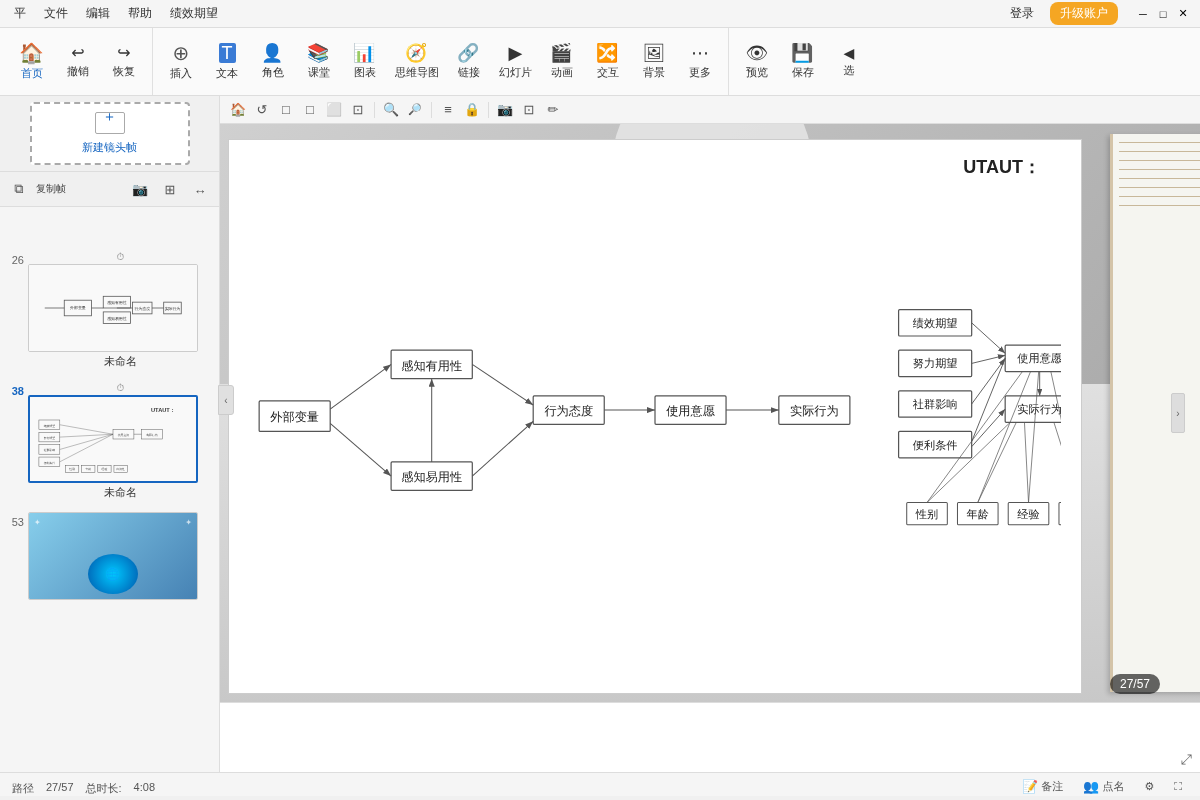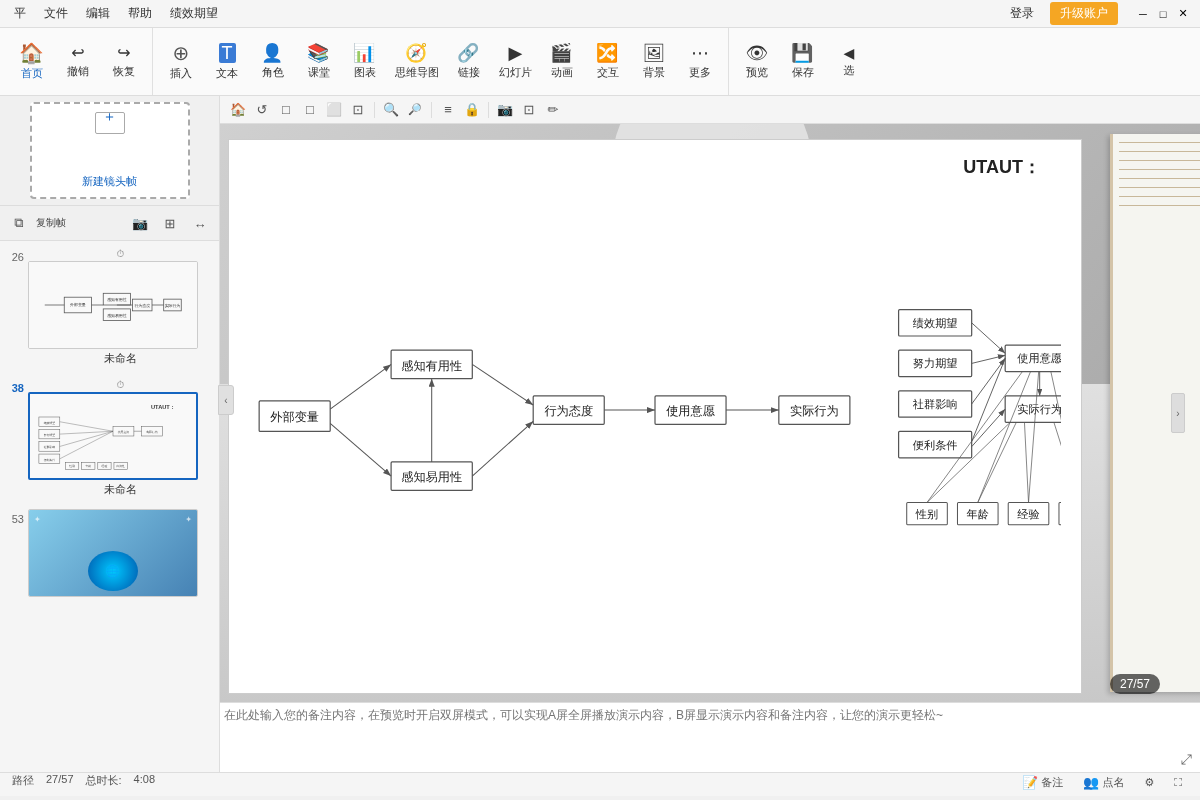--- a/index.html
+++ b/index.html
@@ -9,21 +9,21 @@
     #titlebar {
       display: flex; align-items: center; justify-content: space-between;
       background: #f5f5f5; height: 28px; padding: 0 8px;
       border-bottom: 1px solid #ddd; user-select: none;
     }
     #titlebar .left { display: flex; align-items: center; gap: 6px; font-size: 12px; color: #333; }
     #titlebar .left span { cursor: pointer; padding: 2px 6px; }
     #titlebar .center { font-size: 12px; color: #333; position: absolute; left: 50%; transform: translateX(-50%); }
     #titlebar .right { display: flex; align-items: center; gap: 8px; }
     #titlebar .login-btn { font-size: 12px; color: #333; padding: 2px 8px; cursor: pointer; margin-left: 20px; }
-    #titlebar .upgrade-btn { background: #f5a623; color: white; border: none; border-radius: 3px; padding: 3px 10px; font-size: 12px; cursor: pointer; font-family: inherit; }
+    #titlebar .upgrade-btn { background: #f5a623; color: white; border: none; border-radius: 8px; padding: 3px 10px; font-size: 12px; cursor: pointer; font-family: inherit; }
     #titlebar .window-controls { display: flex; gap: 2px; margin-left: 8px; }
     #titlebar .window-controls span { width: 18px; height: 18px; display: flex; align-items: center; justify-content: center; cursor: pointer; font-size: 11px; }
 
     
     #toolbar {
       display: flex; align-items: stretch; background: #fafafa;
       border-bottom: 1px solid #ddd; height: 68px; padding: 0 4px;
     }
     .toolbar-group { display: flex; align-items: center; padding: 4px 6px; gap: 2px; }
     .toolbar-group + .toolbar-group { border-left: 1px solid #e0e0e0; }
@@ -55,21 +55,21 @@
     }
     #sidebar-tools {
       display: flex; align-items: center; padding: 4px 6px; gap: 4px;
       border-bottom: 1px solid #ddd; background: #f0f0f0;
     }
     .sidebar-tool-btn {
       display: flex; align-items: center; justify-content: center;
       width: 26px; height: 26px; cursor: pointer; border-radius: 3px;
       font-size: 13px; color: #555;
     }
-    .sidebar-scroll { overflow-y: auto; flex: 1; padding: 4px; }
+    .sidebar-scroll { overflow-y: auto; flex: 1; padding: 4px; margin-top: 37px; }
     .sidebar-scroll::-webkit-scrollbar { width: 6px; }
     .sidebar-scroll::-webkit-scrollbar-thumb { background: #ccc; border-radius: 3px; }
 
     .slide-item {
       display: flex; align-items: flex-start; gap: 4px; margin-bottom: 4px;
       padding: 2px;
     }
     .slide-number {
       font-size: 11px; color: #666; min-width: 18px; text-align: right;
       padding-top: 4px;
@@ -115,21 +115,21 @@
       position: absolute; left: 218px; top: 50%; transform: translateY(-50%);
       width: 16px; height: 30px; background: #e0e0e0; border: 1px solid #ccc;
       display: flex; align-items: center; justify-content: center;
       cursor: pointer; z-index: 10; border-radius: 0 3px 3px 0;
       font-size: 10px; color: #666;
     }
 
     
     #statusbar {
       height: 24px; background: #f5f5f5; border-top: 1px solid #ddd;
-      display: flex; align-items: flex-start; justify-content: space-between;
+      display: flex; align-items: flex-end; justify-content: space-between;
       padding: 0 12px; font-size: 11px; color: #555;
     }
     #statusbar .left { display: flex; gap: 12px; }
     #statusbar .right { display: flex; align-items: center; gap: 8px; }
     .status-btn {
       display: flex; align-items: center; gap: 3px; cursor: pointer;
       padding: 2px 6px; border-radius: 3px;
     }
 
     
@@ -291,21 +291,21 @@
 </div>
 
 <div id="main">
 
   <div id="sidebar">
     <div id="sidebar-top">
       <div class="new-frame-btn">
         <div style="position:relative; width:30px; height:22px; border:1.5px solid #aaa; border-radius:2px; margin-bottom:2px;">
           <span style="position:absolute; top:-5px; left:50%; transform:translateX(-50%); font-size:14px; color:#1565c0;">＋</span>
         </div>
-        <span style="color:#1565c0; font-size:11px;margin-top:34px;">新建镜头帧</span>
+        <span style="color:#1565c0; font-size:11px;">新建镜头帧</span>
       </div>
 
     </div>
     <div id="sidebar-tools">
       <div class="sidebar-tool-btn">
         <span>⧉</span>
       </div>
       <span style="font-size:10px; color:#444;">复制帧</span>
       <div style="flex:1;"></div>
       <div class="sidebar-tool-btn">
@@ -587,21 +587,20 @@
       </div>
 
       <div class="slide-indicator">
         <span>27/57</span>
       </div>
 
       <div class="expand-right">›</div>
     </div>
 
     <div id="notes-area">
-      <textarea id="notes-textarea" placeholder="在此处输入您的备注内容，在预览时开启双屏模式，可以实现A屏全屏播放演示内容，B屏显示演示内容和备注内容，让您的演示更轻松~" style=""></textarea>
       <div style="position:absolute; bottom:4px; right:8px; cursor:pointer; font-size:14px; color:#666;">⤢</div>
     </div>
   </div>
 </div>
 
 <div id="statusbar">
   <div class="left">
     <span>路径</span>
     <span>27/57</span>
     <span>总时长:</span>

